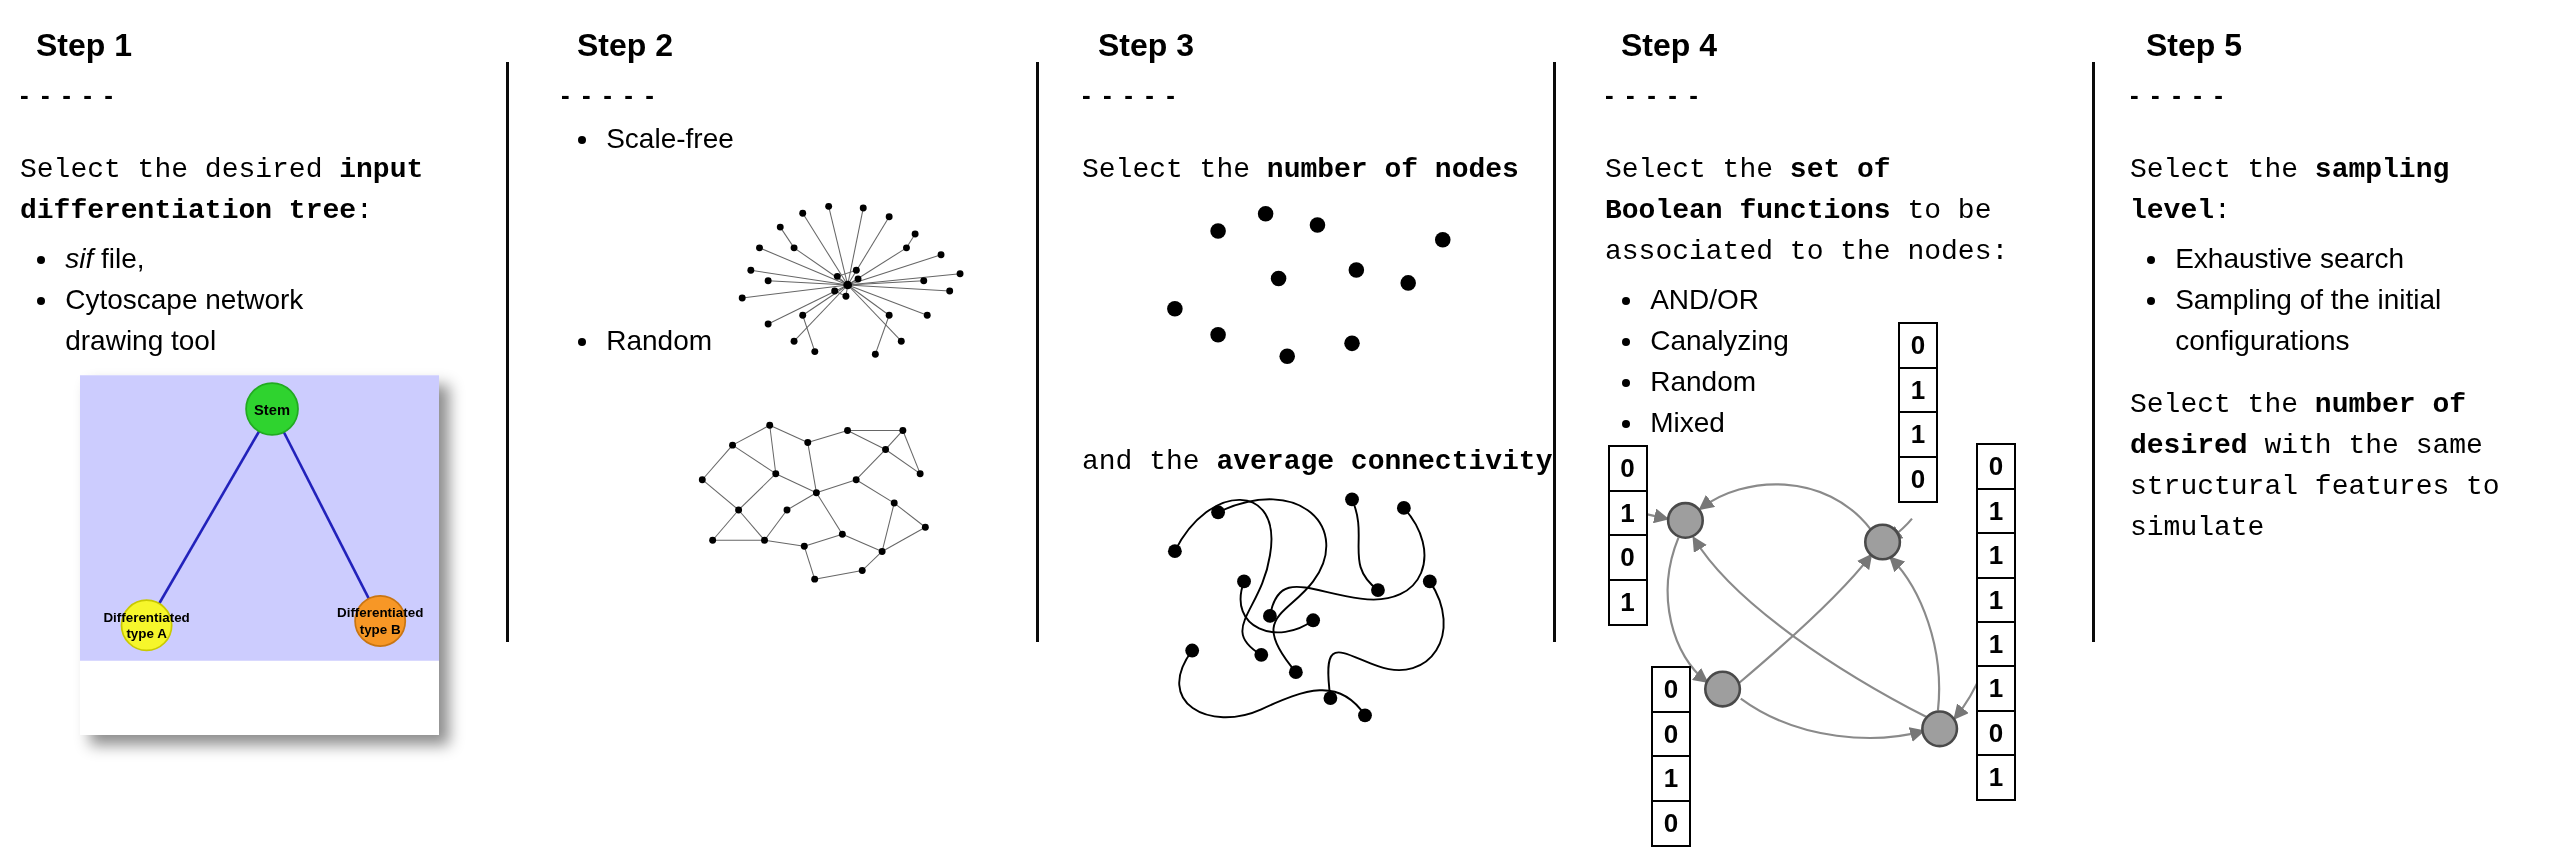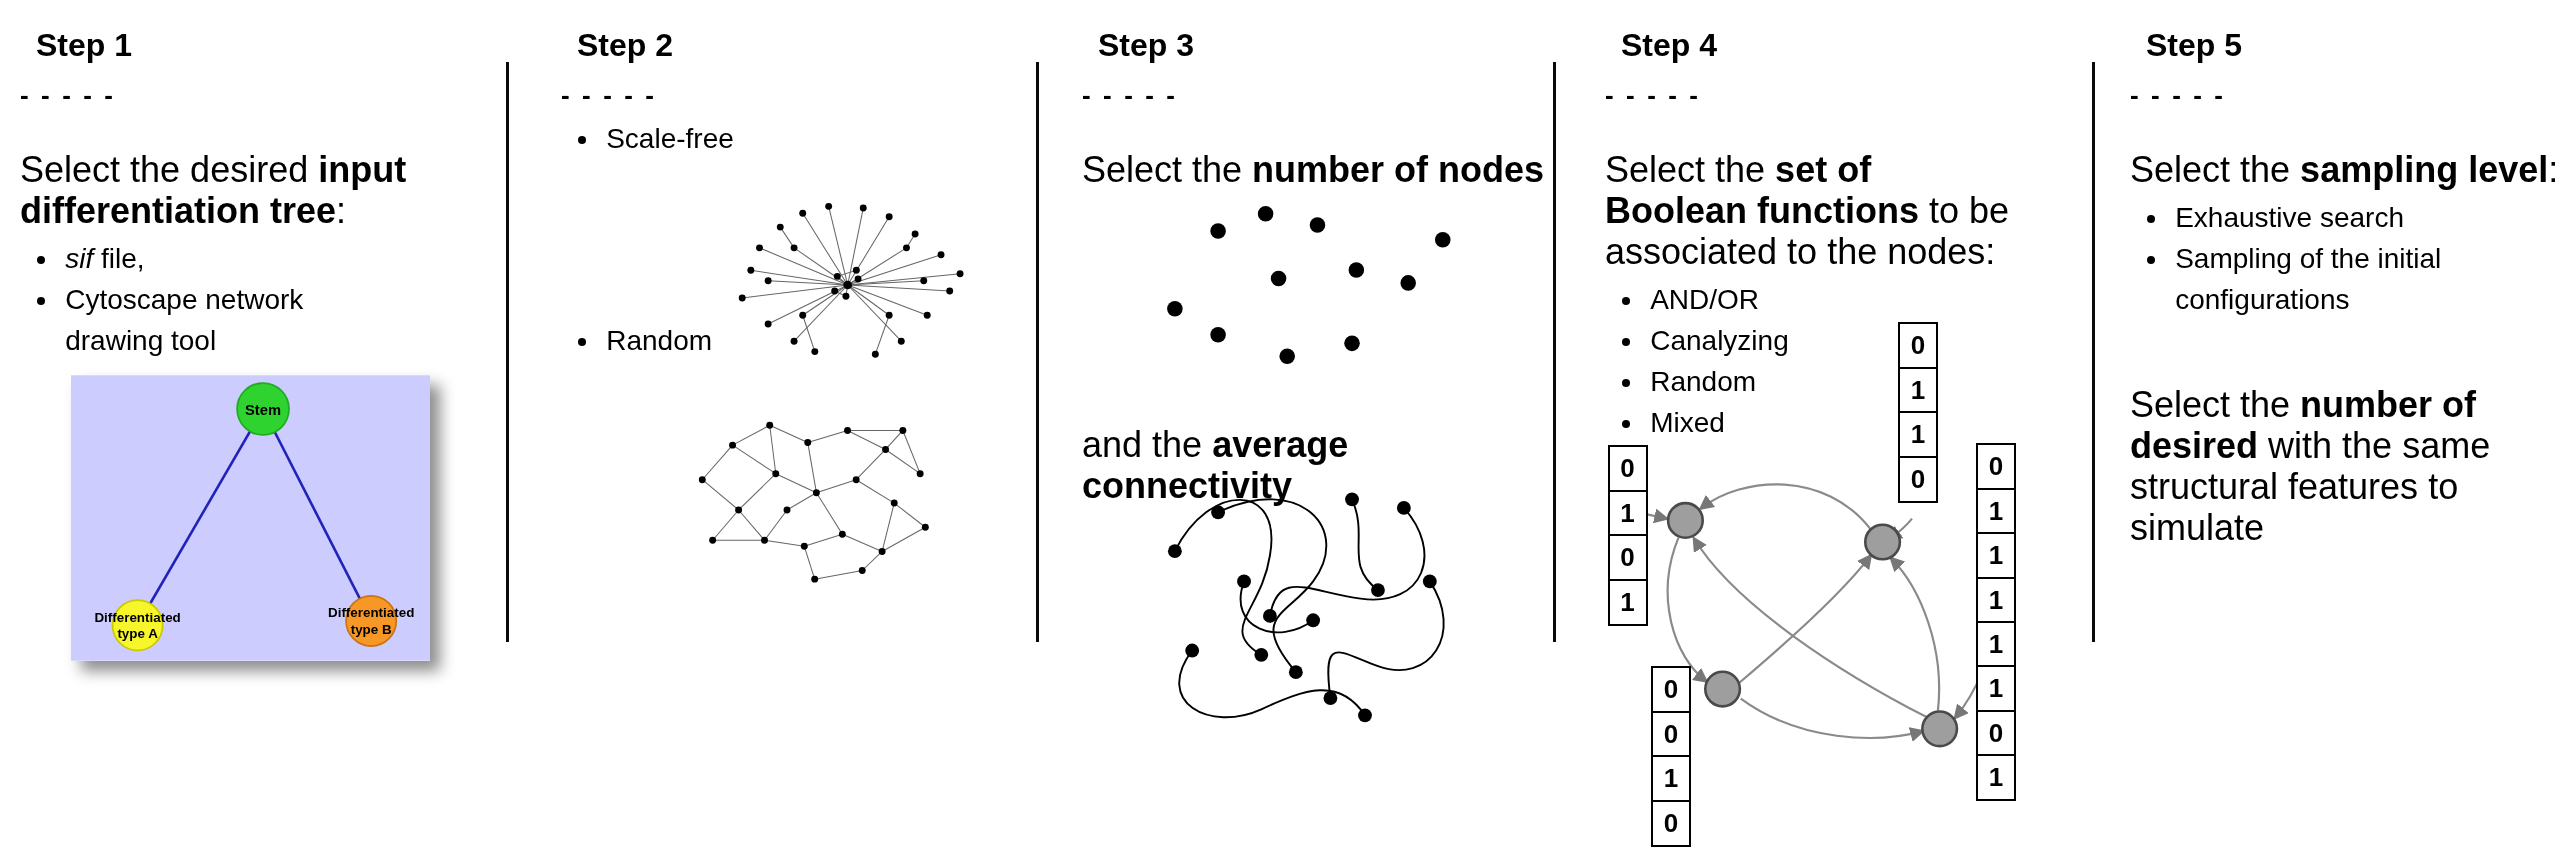--- a/index.html
+++ b/index.html
@@ -4,31 +4,31 @@
 <style>
   html,body { margin:0; padding:0; }
   body {
     width:2576px; height:851px; background:#ffffff; color:#000;
     font-family:"Liberation Sans", sans-serif;
     position:relative; overflow:hidden;
   }
   .col { position:absolute; top:10.4px; }
   .step-title { font-size:32px; line-height:38px; font-weight:bold; margin:16px; }
   .dashes { font-size:26px; font-weight:bold; letter-spacing:2.6px; margin-top:5.2px; }
-  .intro { font-size:36px; line-height:41px; margin:38px 0 0 0; }
+  .intro { font-size:28px; line-height:41px; margin:38px 0 0 0;font-family:Liberation Mono, monospace; }
   .b { font-weight:bold; }
   .i { font-style:italic; }
   ul.bullets { list-style:disc outside; margin:7px 0 0 0; padding-left:40px; font-size:28px; line-height:41px; }
   ul.bullets li { padding-left:5.2px; }
   .divider { position:absolute; width:2.6px; top:62px; height:580px; background:#0a0a0a; }
   .abs { position:absolute; }
 
   
   .tree-box {
-    position:absolute; left:51px; top:365px; width:359px; height:286px;
+    position:absolute; left:60px; top:365px; width:359px; height:360px;
     box-shadow:10.4px 10.4px 14px rgba(0,0,0,0.45);
   }
   
   .tcol { position:absolute; z-index:3; display:flex; flex-direction:column; }
   .tcell {
     width:36px; height:43px; border:2.6px solid #000; margin-top:-2.6px;
     background:#fff; display:flex; align-items:center; justify-content:center;
     font-size:26px; font-weight:bold;
   }
   .tcol .tcell:first-child { margin-top:0; }
@@ -219,21 +219,21 @@
         <circle cx="165" cy="100" r="9"></circle>
         <circle cx="255" cy="90" r="9"></circle>
       <circle cx="315" cy="105" r="9"></circle>
         <circle cx="355" cy="55" r="9"></circle>
         <circle cx="95" cy="165" r="9"></circle>
       <circle cx="175" cy="190" r="9"></circle>
         <circle cx="250" cy="175" r="9"></circle>
     </g>
   </svg>
 
-  <p class="intro abs" style="left:0; top:414px; margin:0; width:485px;"><span>and the </span><span class="b">average connectivity</span></p>
+  <p class="intro abs" style="left:0; top:431px; margin:0; width:485px;"><span>and the </span><span class="b">average connectivity</span></p>
 
   <svg class="abs" style="left:54px; top:459px;" width="337" height="268" viewBox="0 0 390 310">
     <g stroke="#000" stroke-width="2.2" fill="none">
       <path d="M 45,95 C 85,15 170,15 155,100 C 145,165 95,185 145,215"></path>
       <path d="M 95,50 C 190,5 250,70 205,130 C 175,170 130,170 185,235"></path>
       <path d="M 310,45 C 355,95 335,160 260,150 C 200,142 165,115 155,170"></path>
       <path d="M 65,210 C 20,270 85,305 145,278 C 195,255 235,240 265,285"></path>
       <path d="M 340,130 C 380,190 340,250 280,228 C 235,212 215,190 225,265"></path>
       <path d="M 125,130 C 105,185 165,205 205,175"></path>
       <path d="M 250,35 C 270,80 240,110 280,140"></path>

